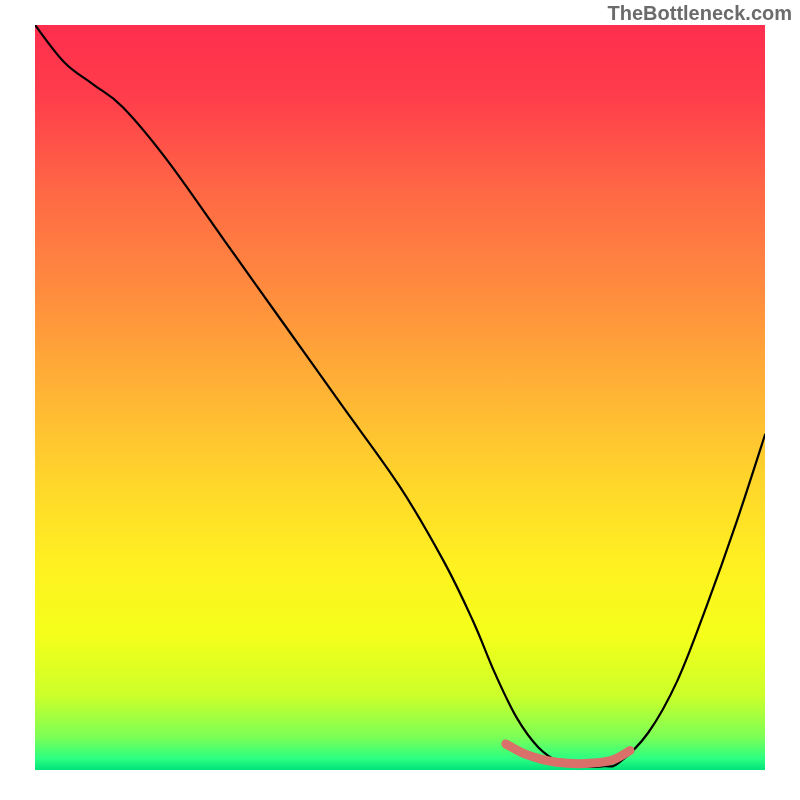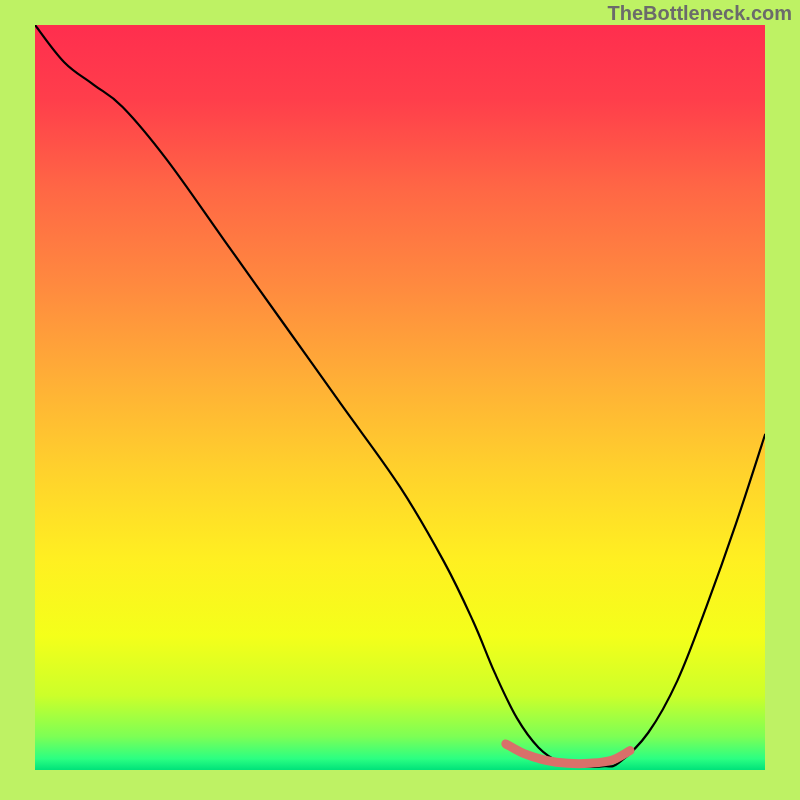--- a/index.html
+++ b/index.html
@@ -1,21 +1,21 @@
 <!DOCTYPE html>
 <html><head>
 <meta charset="utf-8">
 <style>
   * { margin: 0; padding: 0; box-sizing: border-box; }
   html, body { width: 800px; height: 800px; overflow: hidden; background: #000; }
   .container {
     position: relative;
     width: 800px;
     height: 800px;
-    background: #bef264;
+    background: #ffffff;
   }
   .watermark {
     position: absolute;
     top: 2px;
     right: 8px;
     font-family: Arial, sans-serif;
     font-size: 20px;
     font-weight: bold;
     color: #6b6b6b;
     z-index: 10;

